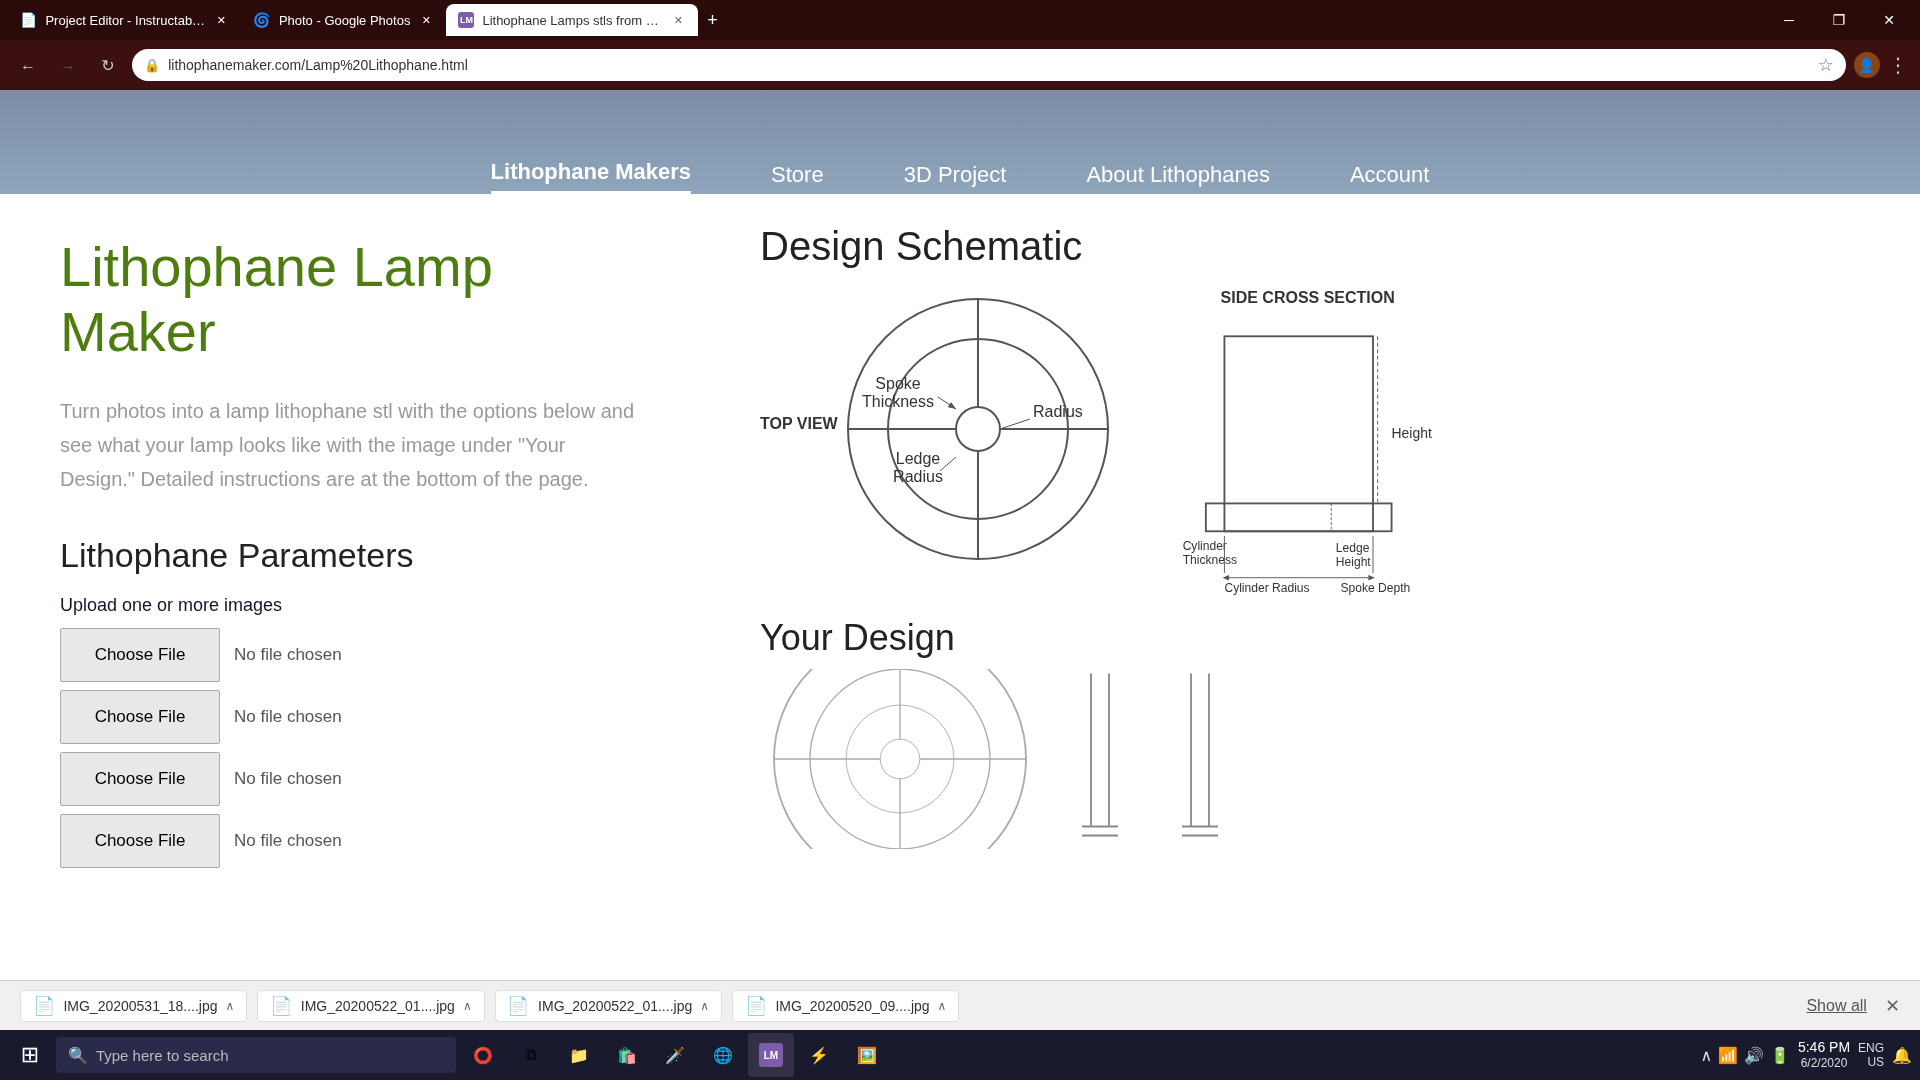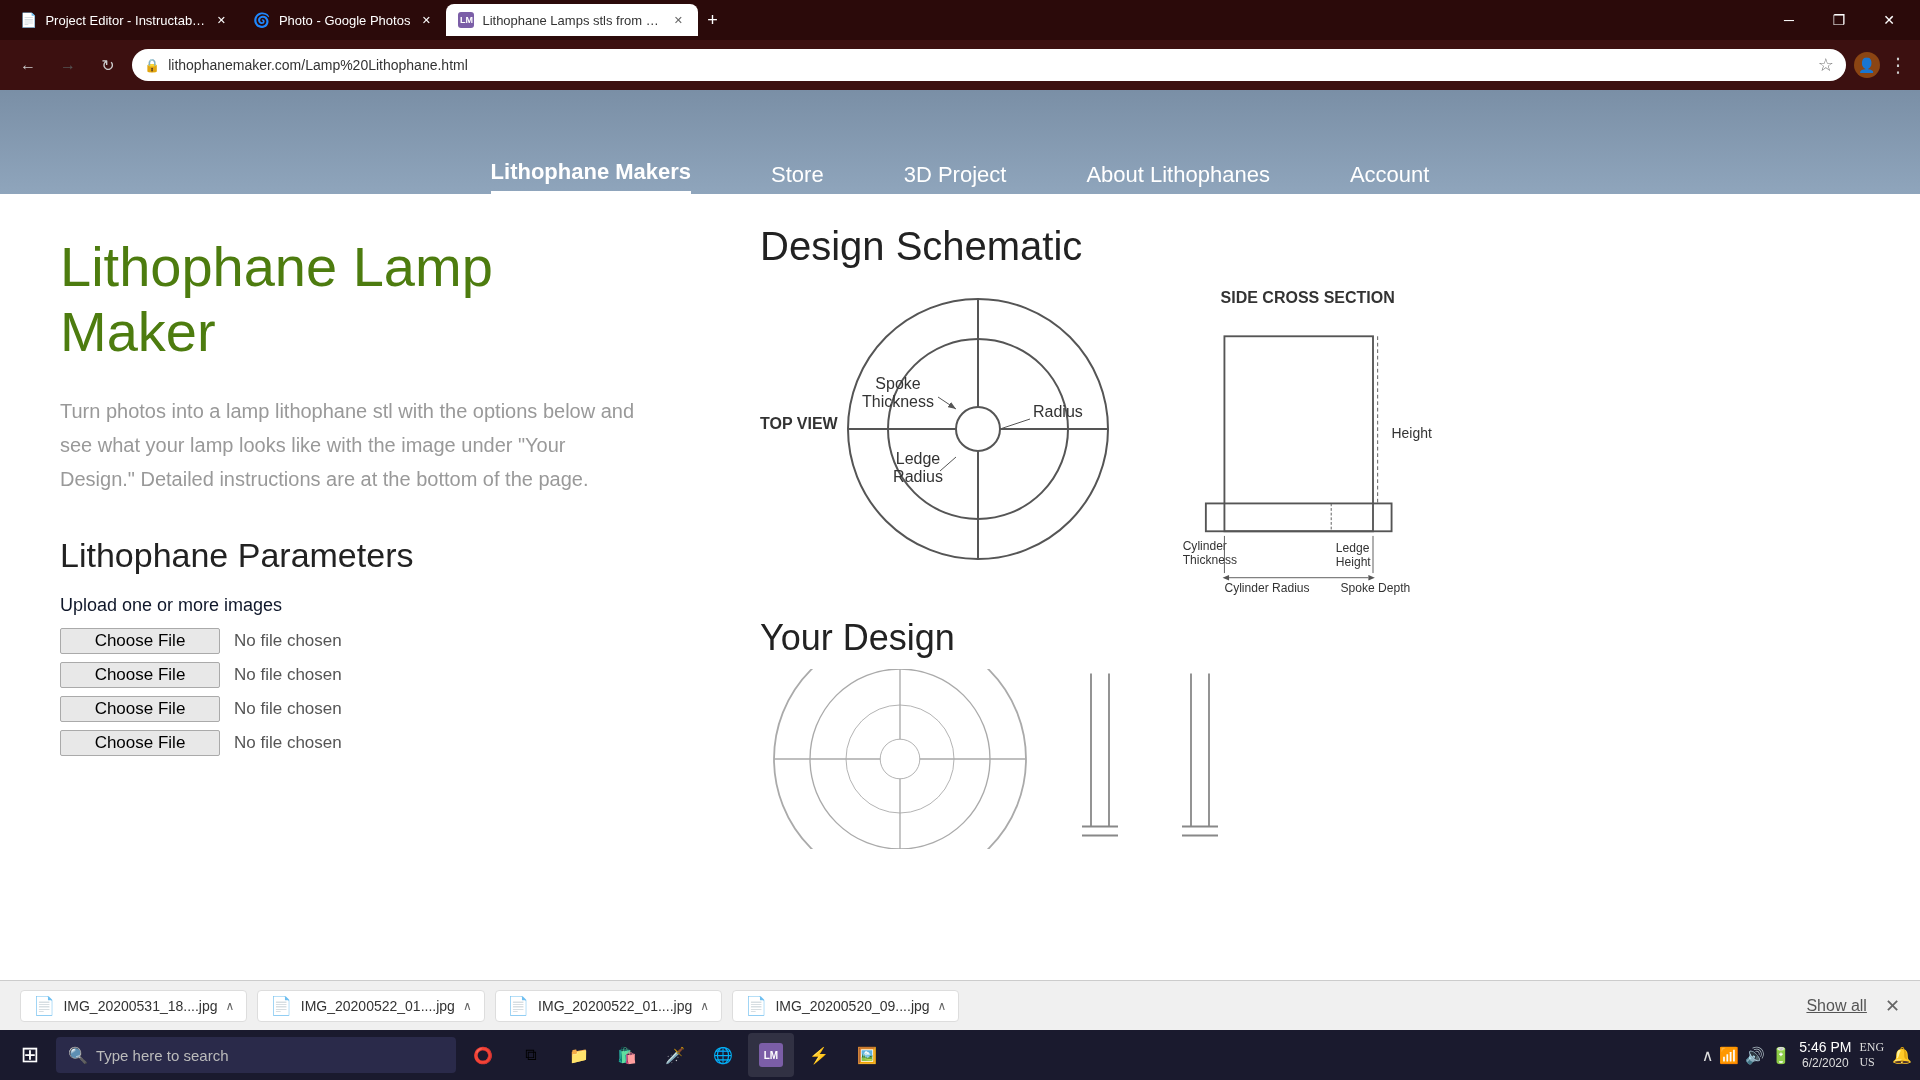--- a/index.html
+++ b/index.html
@@ -174,21 +174,21 @@
       gap: 8px;
     }
     .file-row {
       display: flex;
       align-items: center;
       gap: 14px;
     }
     .choose-file-btn {
       border: 1px solid #aaa;
       background: #e8e8e8;
-      padding: 2px 14px;
+      padding: 16px 14px;
       font-size: 17px;
       cursor: pointer;
       border-radius: 2px;
       min-width: 160px;
     }
     .file-name {
       font-size: 17px;
       color: #555;
     }
 
@@ -614,19 +614,19 @@
     <div class="taskbar-systray">
       <span class="sys-icon">∧</span>
       <span class="sys-icon">📶</span>
       <span class="sys-icon">🔊</span>
       <span class="sys-icon">🔋</span>
     </div>
     <div class="clock-block">
       <div style="font-size:14px;color:#fff;">5:46 PM</div>
       <div style="font-size:12px;color:#ddd;">6/2/2020</div>
     </div>
-    <div style="text-align:left;font-family:Liberation Serif, serif;">
+    <div style="text-align:right;">
       <div style="font-size:12px;color:#ddd;">ENG</div>
       <div style="font-size:12px;color:#ddd;">US</div>
     </div>
     <span class="sys-icon">🔔</span>
   </div>
 </div>
 
 </body></html>

